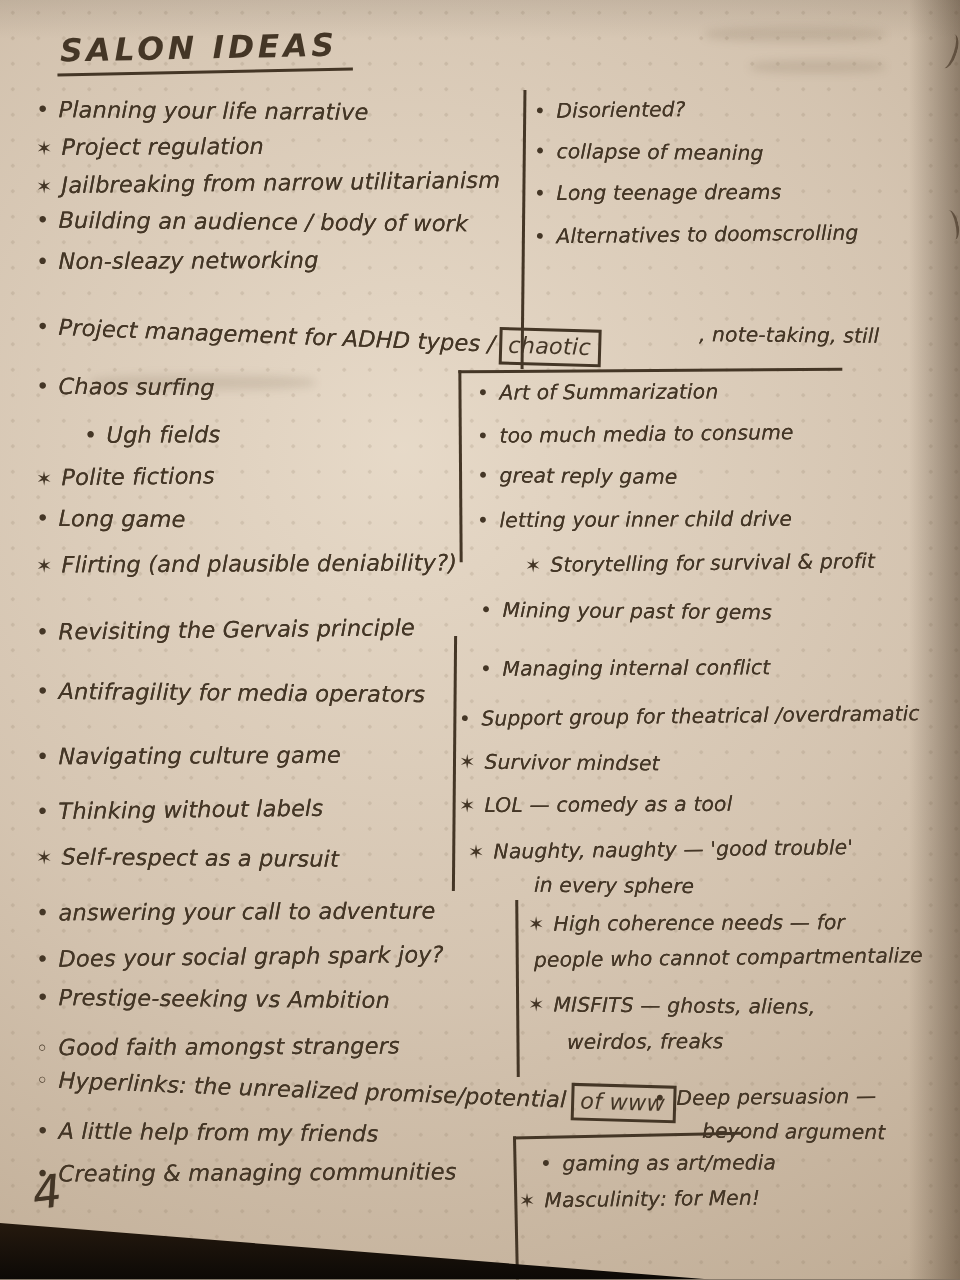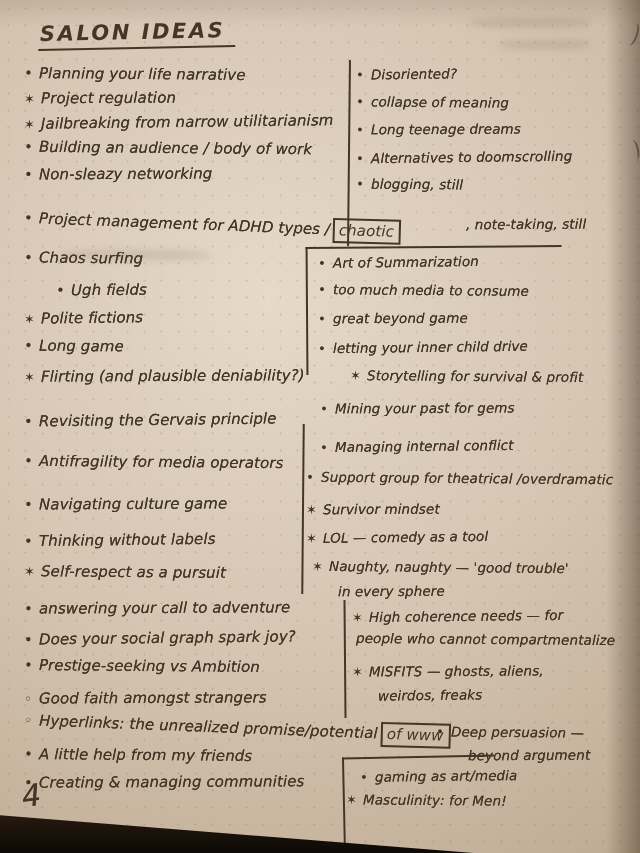--- a/index.html
+++ b/index.html
@@ -100,34 +100,33 @@
     <div class="item" style="left: 24px; top: 628px;"><span class="bullet dot">•</span><span class="txt">Does your social graph spark joy?</span></div>
     <div class="item" style="left: 24px; top: 656px;"><span class="bullet dot">•</span><span class="txt">Prestige-seeking vs Ambition</span></div>
     <div class="item" style="left: 24px; top: 688px;"><span class="bullet circle">◦</span><span class="txt">Good faith amongst strangers</span></div>
     <div class="item tilt-down" style="left: 24px; top: 716px;"><span class="bullet circle">◦</span><span class="txt">Hyperlinks: the unrealized promise/potential</span><span class="boxed">of www</span></div>
     <div class="item" style="left: 24px; top: 745px;"><span class="bullet dot">•</span><span class="txt">A little help from my friends</span></div>
     <div class="item" style="left: 24px; top: 772px;"><span class="bullet dot">•</span><span class="txt">Creating &amp; managing communities</span></div>
     <div class="item small" style="left: 356px; top: 64px;"><span class="bullet dot">•</span><span class="txt">Disoriented?</span></div>
     <div class="item small" style="left: 356px; top: 92px;"><span class="bullet dot">•</span><span class="txt">collapse of meaning</span></div>
     <div class="item small" style="left: 356px; top: 119px;"><span class="bullet dot">•</span><span class="txt">Long teenage dreams</span></div>
     <div class="item small" style="left: 356px; top: 147px;"><span class="bullet dot">•</span><span class="txt">Alternatives to doomscrolling</span></div>
-    <div class="item small" style="left: 356px; top: 174px;"><span class="bullet dot">•</span><span class="txt">blogging, still</span></div>
     <div class="item small" style="left: 466px; top: 214px;"><span class="bullet none"></span><span class="txt">, note-taking, still</span></div>
     <div class="item small" style="left: 318px; top: 252px;"><span class="bullet dot">•</span><span class="txt">Art of Summarization</span></div>
     <div class="item small" style="left: 318px; top: 280px;"><span class="bullet dot">•</span><span class="txt">too much media to consume</span></div>
-    <div class="item small" style="left: 318px; top: 308px;"><span class="bullet dot">•</span><span class="txt">great beyond game</span></div>
+    <div class="item small" style="left: 318px; top: 308px;"><span class="bullet dot">•</span><span class="txt">great reply game</span></div>
     <div class="item small" style="left: 318px; top: 337px;"><span class="bullet dot">•</span><span class="txt">letting your inner child drive</span></div>
     <div class="item small" style="left: 350px; top: 366px;"><span class="bullet star">✶</span><span class="txt">Storytelling for survival &amp; profit</span></div>
     <div class="item small" style="left: 320px; top: 398px;"><span class="bullet dot">•</span><span class="txt">Mining your past for gems</span></div>
     <div class="item small" style="left: 320px; top: 436px;"><span class="bullet dot">•</span><span class="txt">Managing internal conflict</span></div>
     <div class="item small" style="left: 306px; top: 468px;"><span class="bullet dot">•</span><span class="txt">Support group for theatrical /overdramatic</span></div>
     <div class="item small" style="left: 306px; top: 499px;"><span class="bullet star">✶</span><span class="txt">Survivor mindset</span></div>
     <div class="item small" style="left: 306px; top: 527px;"><span class="bullet star">✶</span><span class="txt">LOL — comedy as a tool</span></div>
     <div class="item small" style="left: 312px; top: 557px;"><span class="bullet star">✶</span><span class="txt">Naughty, naughty — 'good trouble'</span></div>
-    <div class="item small" style="left: 338px; top: 581px; text-align: right;"><span class="txt">in every sphere</span></div>
+    <div class="item small" style="left: 356px; top: 581px; text-align: right;"><span class="txt">in every sphere</span></div>
     <div class="item small" style="left: 352px; top: 606px;"><span class="bullet star">✶</span><span class="txt">High coherence needs — for</span></div>
     <div class="item small" style="left: 356px; top: 629px;"><span class="txt">people who cannot compartmentalize</span></div>
     <div class="item small" style="left: 352px; top: 661px;"><span class="bullet star">✶</span><span class="txt">MISFITS — ghosts, aliens,</span></div>
     <div class="item small" style="left: 378px; top: 685px;"><span class="txt">weirdos, freaks</span></div>
     <div class="item small" style="left: 436px; top: 722px;"><span class="bullet dot">•</span><span class="txt">Deep persuasion —</span></div>
     <div class="item small" style="left: 468px; top: 745px;"><span class="txt">beyond argument</span></div>
     <div class="item small" style="left: 360px; top: 766px;"><span class="bullet dot">•</span><span class="txt">gaming as art/media</span></div>
     <div class="item small" style="left: 346px; top: 790px;"><span class="bullet star">✶</span><span class="txt">Masculinity: for Men!</span></div>
   </div>
 

